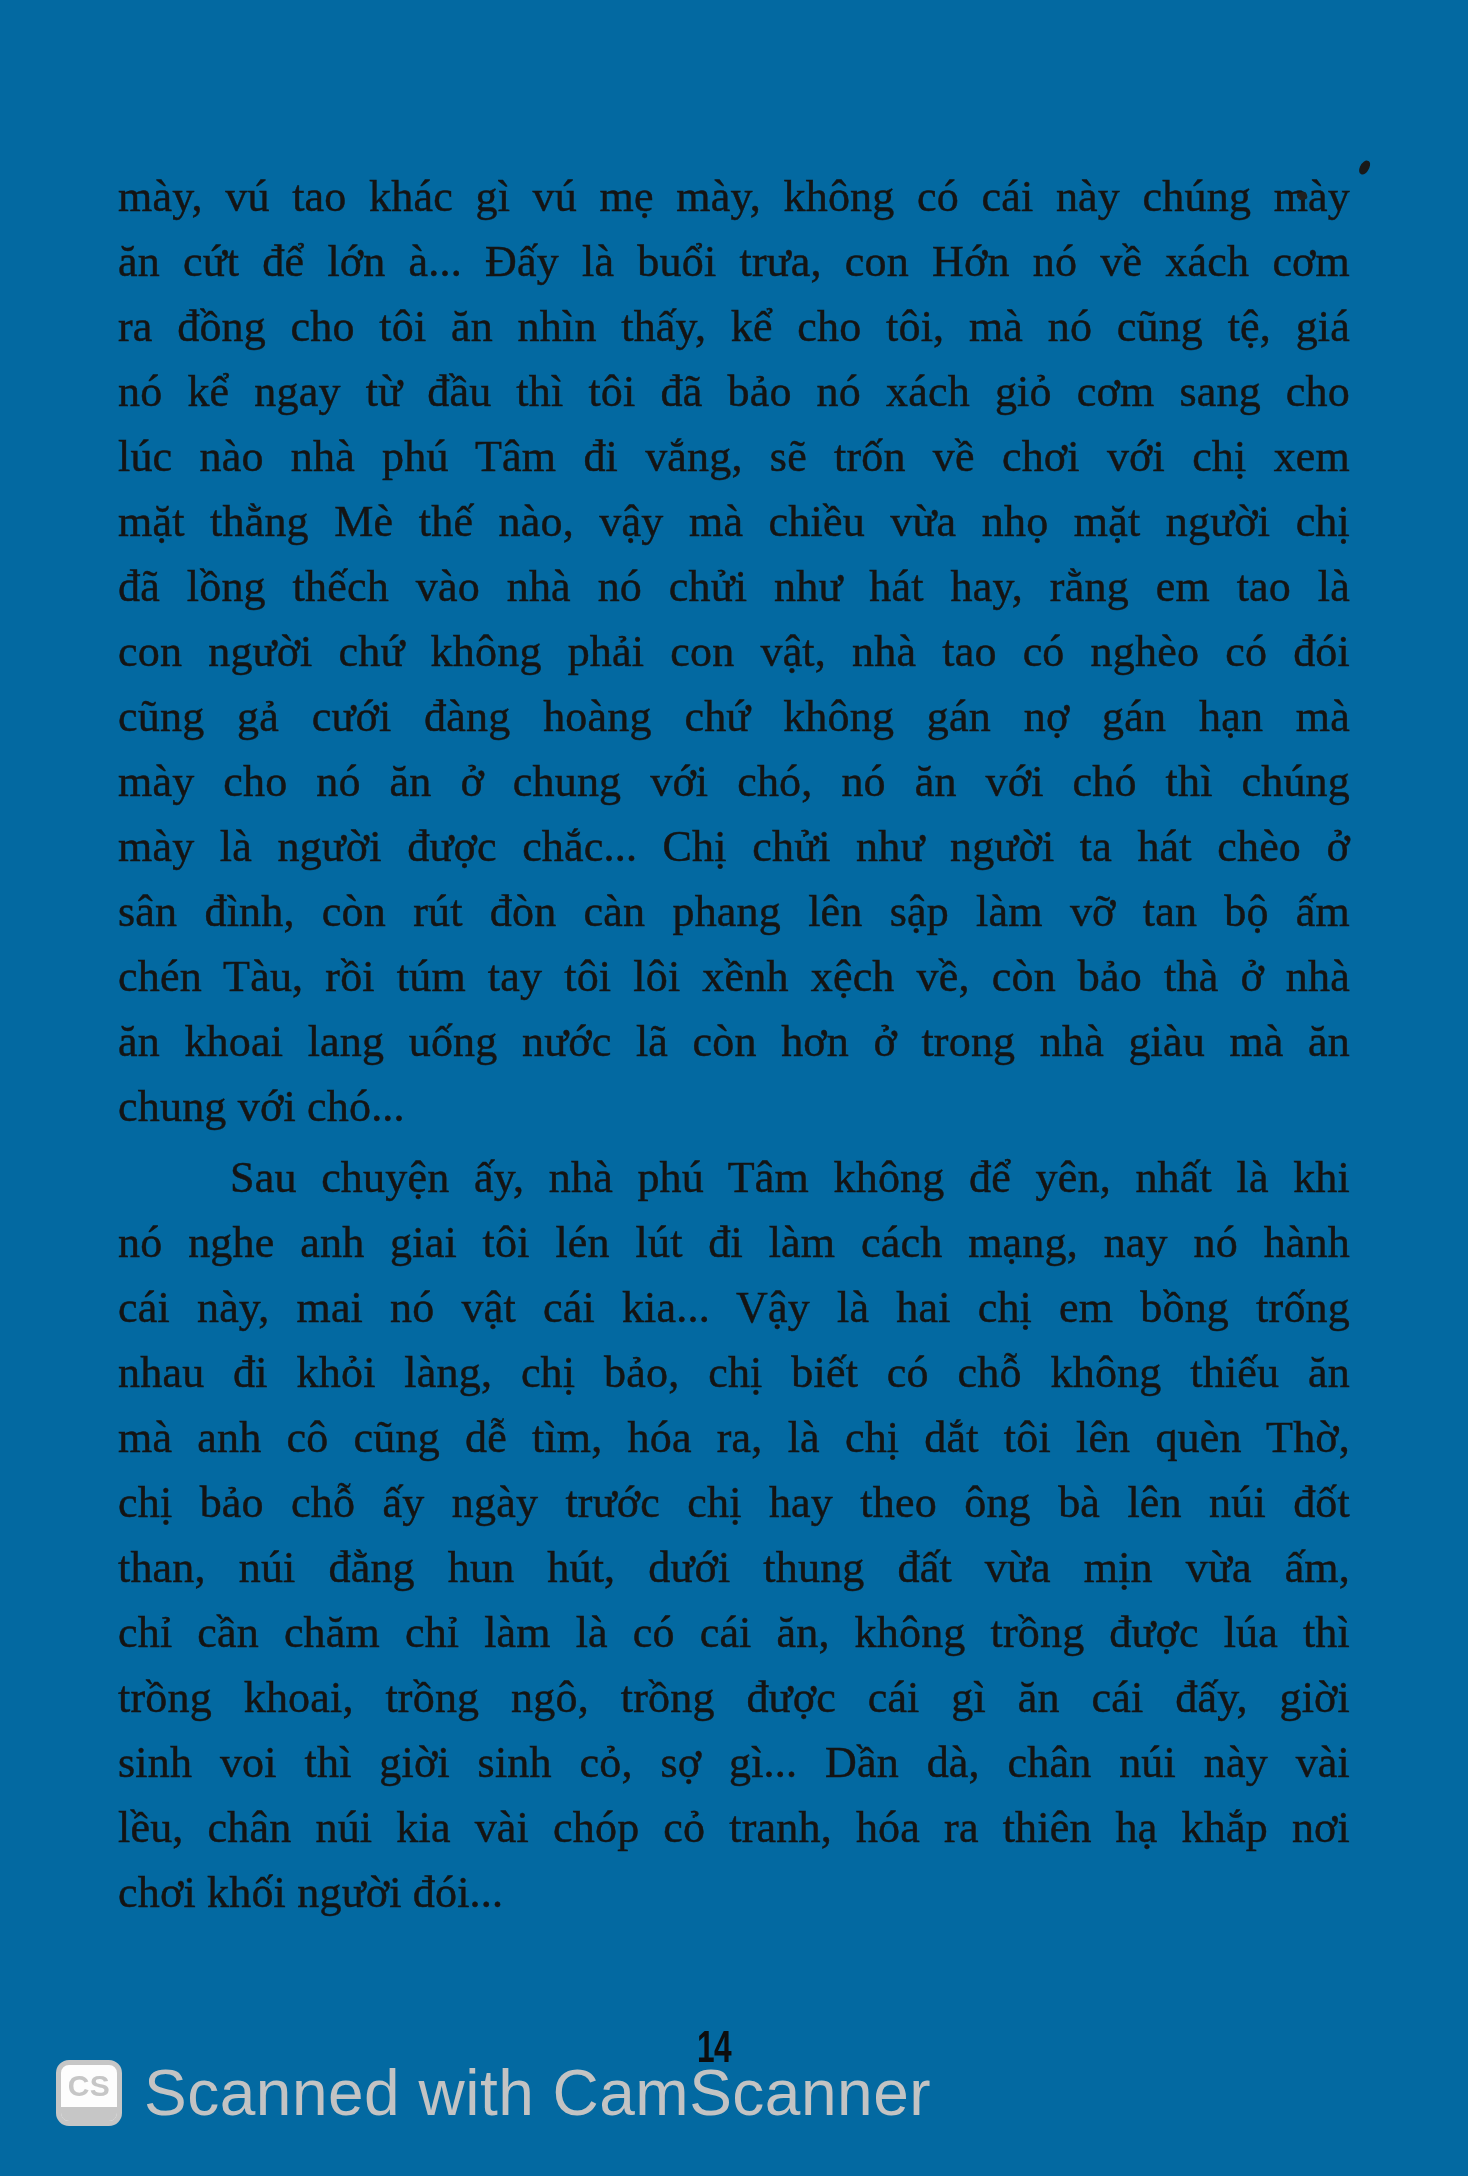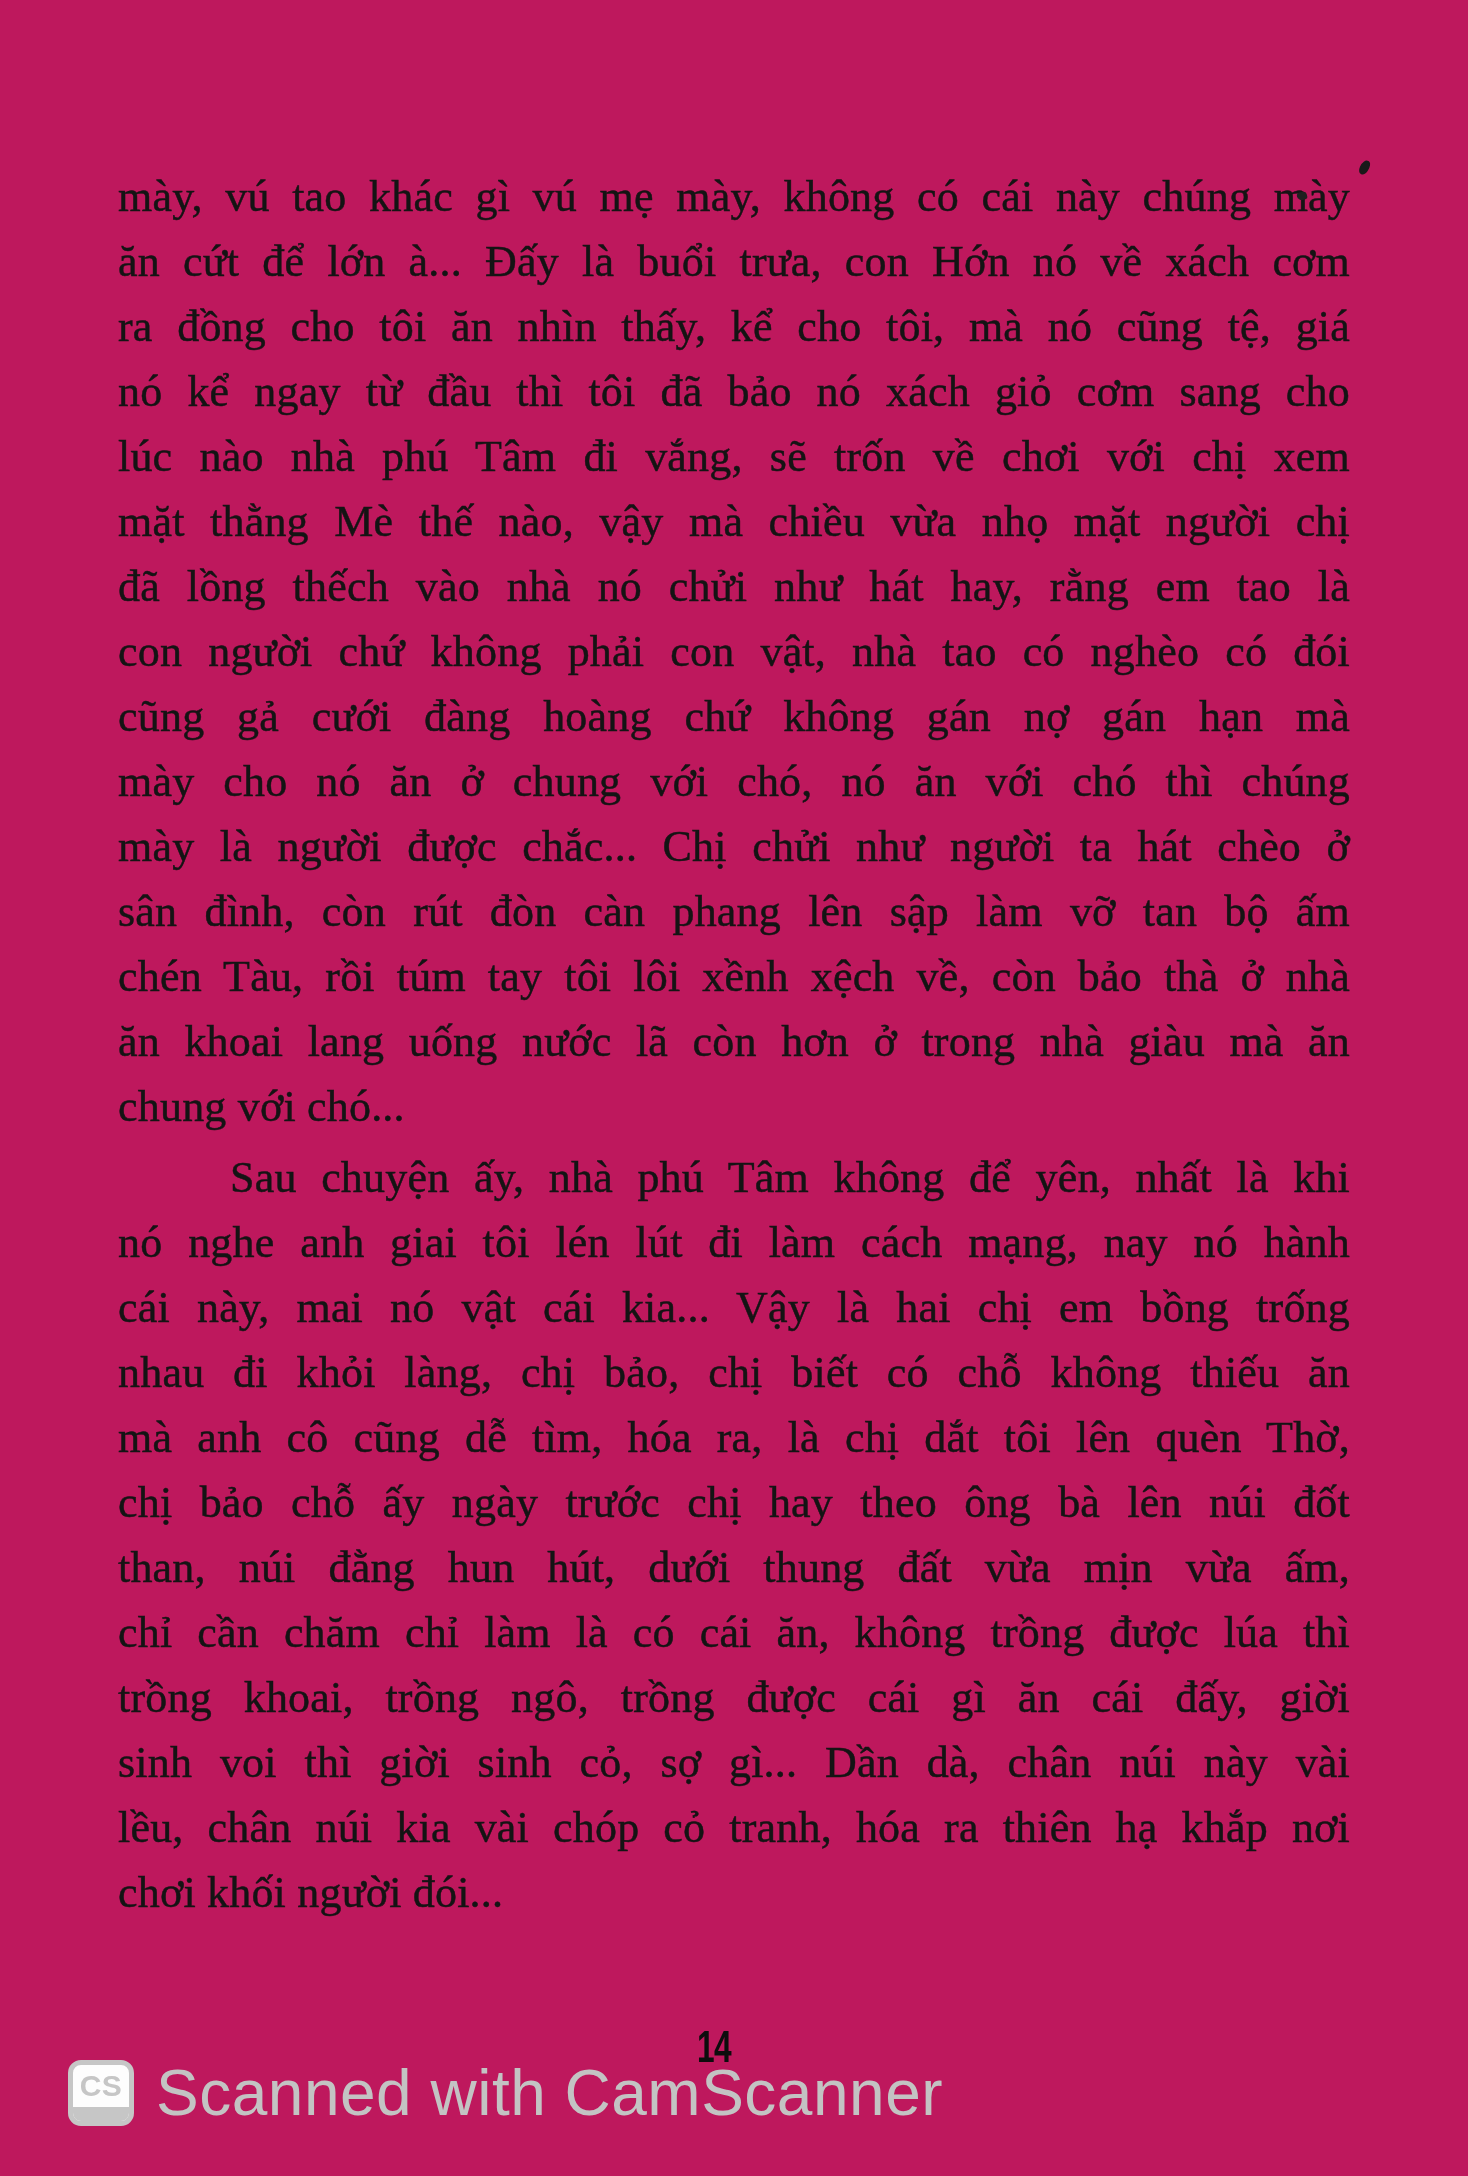--- a/index.html
+++ b/index.html
@@ -4,21 +4,21 @@
   <style>
     html, body {
       margin: 0;
       padding: 0;
       background: #ffffff;
     }
     .page {
       position: relative;
       width: 1468px;
       height: 2176px;
-      background: #be185d;
+      background: #0369a1;
       overflow: hidden;
       font-family: "Liberation Serif", "DejaVu Serif", serif;
     }
     
     .text-block {
       position: absolute;
       left: 118px;
       top: 164px;
       width: 1232px;
       color: #141414;
@@ -57,21 +57,20 @@
       letter-spacing: -1px;
     }
     
     .watermark {
       position: absolute;
       left: 56px;
       top: 2056px;
       display: flex;
       align-items: center;
       gap: 22px;
-      margin-left: 12px;
     }
     .cs-logo {
       position: relative;
       width: 66px;
       height: 66px;
       box-sizing: border-box;
       border: 5px solid #c6c6c6;
       border-radius: 13px;
       background: #fdfdfd;
       overflow: hidden;

